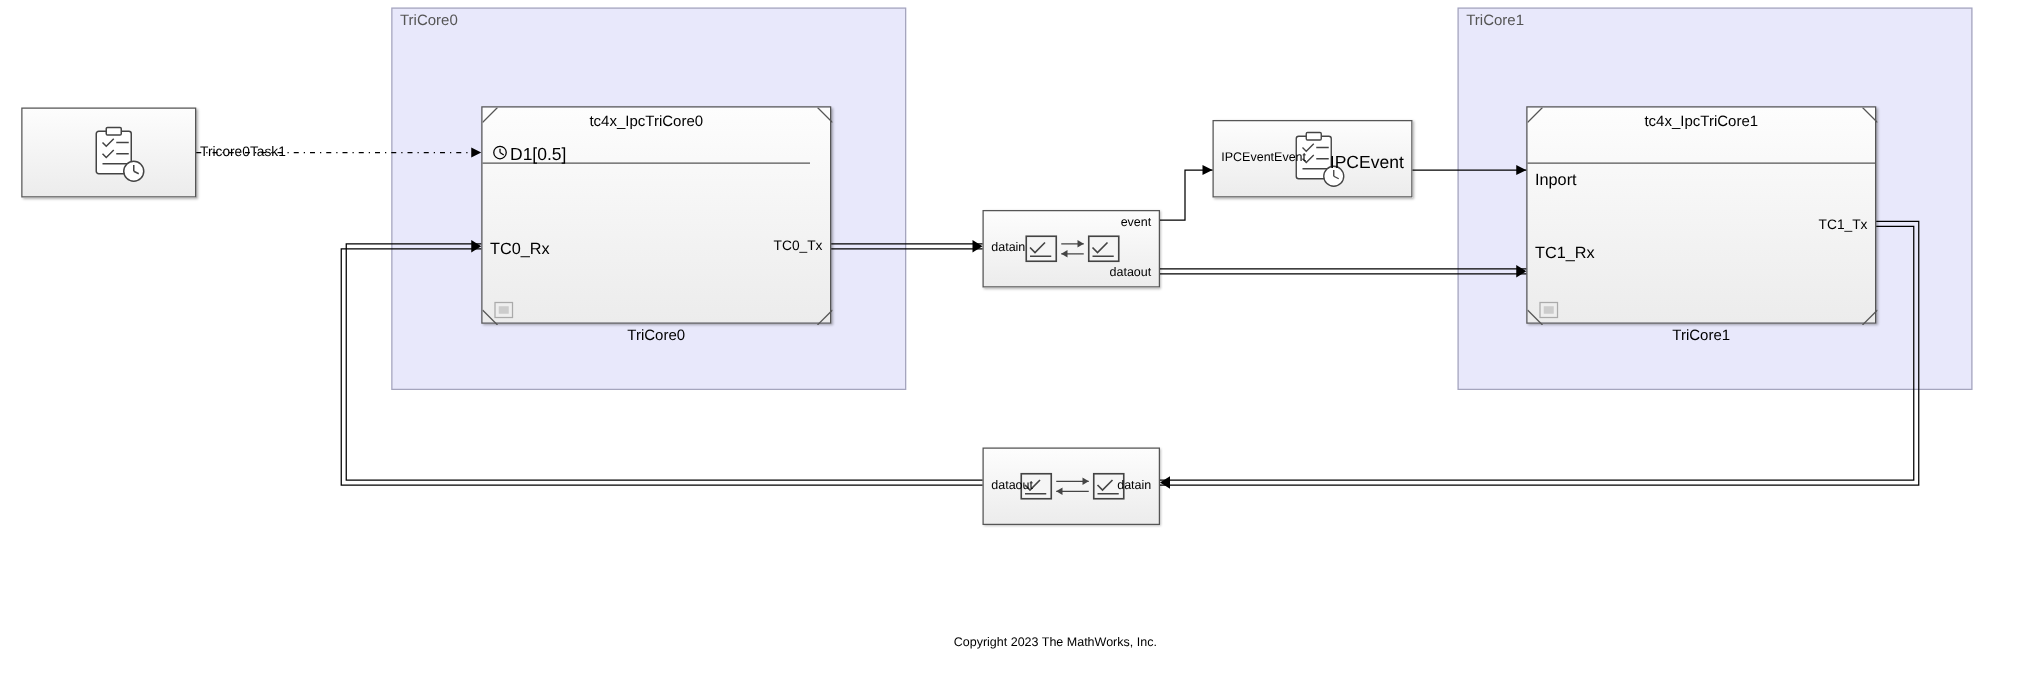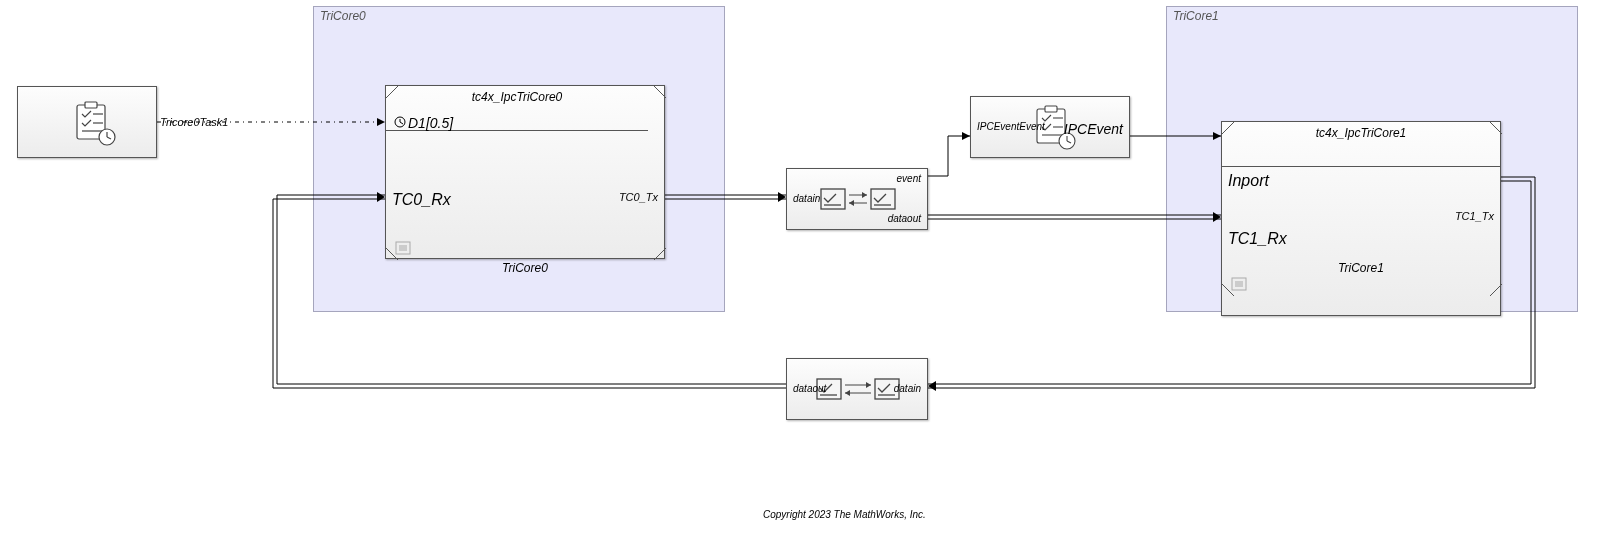--- a/index.html
+++ b/index.html
@@ -1,24 +1,24 @@
 <!DOCTYPE html>
 <html><head>
 <meta charset="utf-8">
 <style>
   html,body{margin:0;padding:0;background:#fff;font-family:Arial,Helvetica,sans-serif;}
-  .canvas{position:relative;width:1614px;height:551px;font-style:italic;}
+  .canvas{position:relative;width:1614px;height:551px;}
   .box{position:absolute;box-sizing:border-box;}
   .txt-sm{font-size:11px;color:#000;white-space:nowrap;}
   .area{background:#e8e8fb;border:1px solid #a5a5bd;}
   .area-label{position:absolute;top:2px;left:6px;font-size:12px;color:#555;}
   .blk{background:linear-gradient(to bottom,#fdfdfd,#ececec);border:1px solid #555;box-shadow:1px 1px 2px rgba(0,0,0,.3);}
   .blk-title{text-align:center;font-size:12px;padding-top:4px;}
   .sub-lbl{position:absolute;left:50%;transform:translateX(-50%);font-size:12px;color:#000;}
-  .port-l{position:absolute;left:6px;font-size:16px;}
+  .port-l{position:absolute;left:6px;font-size:13px;}
   .port-r{position:absolute;right:6px;font-size:11px;}
   .copyright{position:absolute;font-size:10px;color:#000;}
 </style>
 </head>
 <body>
 
 <div class="canvas">
 
   <div class="box area" style="left:313px;top:6px;width:412px;height:306px;">
     <div class="area-label">TriCore0</div>
@@ -107,21 +107,21 @@
         <line x1="9" y1="28" x2="30" y2="28"></line>
         <circle cx="34" cy="34" r="8" fill="#fff"></circle>
         <line x1="34" y1="29" x2="34" y2="34"></line>
         <line x1="34" y1="34" x2="38" y2="36"></line>
       </g>
     </svg>
     <div class="port-l" style="top:24px;font-size:10px;">IPCEventEvent</div>
     <div class="port-r" style="top:24px;font-size:14px;">IPCEvent</div>
   </div>
 
-  <div class="box blk" style="left:1221px;top:85px;width:280px;height:195px;margin-top:36px;">
+  <div class="box blk" style="left:1221px;top:85px;width:280px;height:174px;">
     <div style="position:absolute;left:0;top:0;right:0;border-bottom:1px solid #555;height:44px;">
       <div class="blk-title">tc4x_IpcTriCore1</div>
     </div>
     <svg width="280" height="174" style="position:absolute;left:0;top:0;pointer-events:none;">
       <line x1="0" y1="12" x2="12" y2="0" stroke="#555"></line>
       <line x1="268" y1="0" x2="280" y2="12" stroke="#555"></line>
       <line x1="0" y1="162" x2="12" y2="174" stroke="#555"></line>
       <line x1="268" y1="174" x2="280" y2="162" stroke="#555"></line>
       <rect x="10" y="156" width="14" height="12" fill="#eee" stroke="#aaa"></rect>
       <rect x="13" y="159" width="8" height="6" fill="#ccc"></rect>

